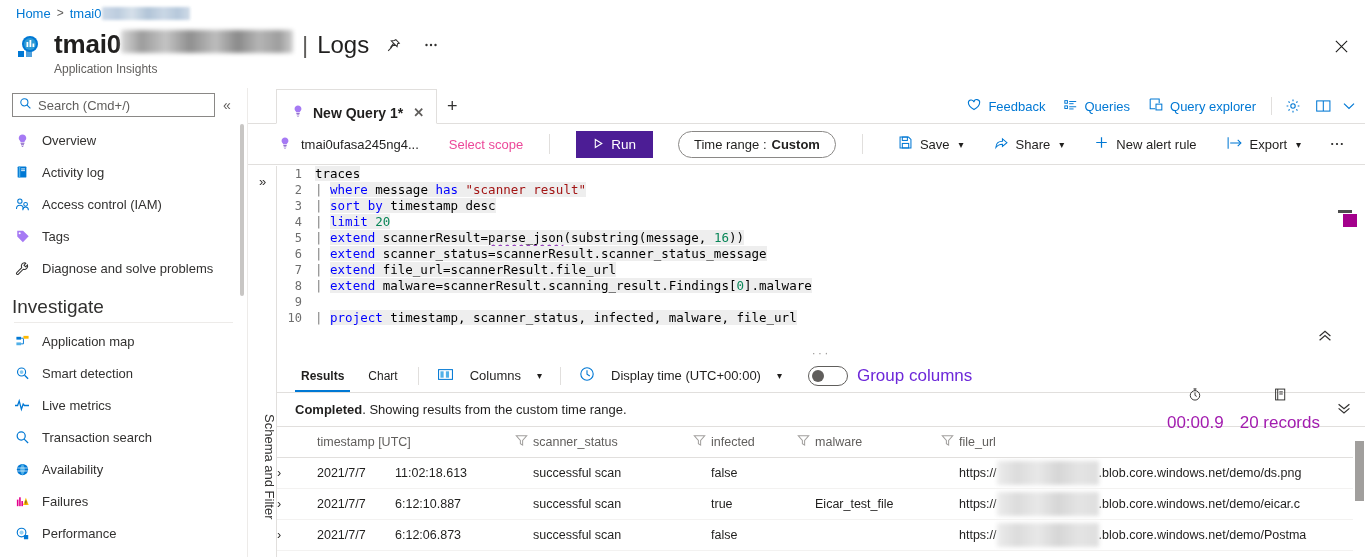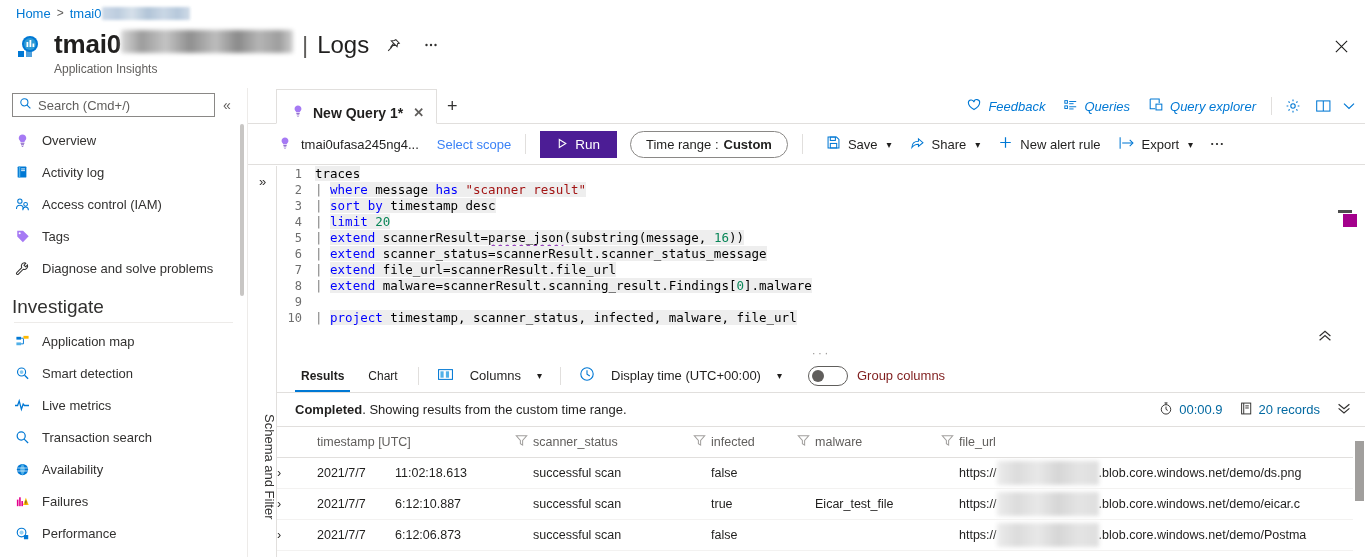--- a/index.html
+++ b/index.html
@@ -115,43 +115,43 @@
     position: relative; top: 1px; cursor: pointer;
   }
   .qtab-close { color: #605e5c; font-size: 13px; padding: 0 2px; cursor: pointer; }
   .tab-plus {
     width: 30px; height: 34px; display: flex; align-items: center;
     justify-content: center; font-size: 18px; color: #323130; cursor: pointer;
     font-weight: 300;
   }
   .tabstrip-right {
     position: absolute; right: 6px; top: 4px;
-    display: flex; align-items: center; gap: 2px; font-style: italic;
+    display: flex; align-items: center; gap: 2px;
   }
   .ts-btn {
     display: flex; align-items: center; gap: 6px; height: 28px;
     padding: 0 8px; font-size: 13px; color: #0078d4; cursor: pointer;
     border-radius: 2px;
   }
   .ts-sep { width: 1px; height: 18px; background: #e1dfdd; margin: 0 5px; }
   .ts-ico-btn {
     width: 28px; height: 28px; display: flex; align-items: center;
     justify-content: center; color: #0078d4; cursor: pointer;
   }
 
   
   .cmdbar {
     height: 41px; border-bottom: 1px solid #e1dfdd;
-    display: flex; align-items: center; padding-left: 30px; gap: 0;
+    display: flex; align-items: center; padding-left: 30px; gap: 12px;
   }
   .scope-chip {
     display: flex; align-items: center; gap: 9px; font-size: 13px; color: #201f1e;
     cursor: pointer;
   }
-  .link-btn { color: #3b82f6; font-size: 13px; cursor: pointer; margin-left: 18px; }
+  .link-btn { color: #ec4899; font-size: 13px; cursor: pointer; margin-left: 18px; }
   .cmd-sep { width: 1px; height: 20px; background: #e1dfdd; margin: 0 14px; }
   .run-btn {
     display: flex; align-items: center; gap: 7px; height: 27px; padding: 0 17px;
     background: #4c1d95; color: #fff; font-size: 13.5px; cursor: pointer;
   }
   .timerange-pill {
     display: flex; align-items: center; height: 27px; padding: 0 15px;
     border: 1px solid #8a8886; border-radius: 14px; font-size: 13px;
     color: #201f1e; margin-left: 13px; cursor: pointer; gap: 5px;
   }
@@ -245,32 +245,32 @@
   .res-btn .chev { font-size: 10px; }
   .toggle-wrap { display: flex; align-items: center; gap: 9px; margin-left: 22px; }
   .toggle {
     width: 40px; height: 20px; border: 1px solid #605e5c; border-radius: 10px;
     position: relative; cursor: pointer; background: #fff;
   }
   .toggle .knob {
     position: absolute; left: 3px; top: 3px; width: 12px; height: 12px;
     border-radius: 50%; background: #605e5c;
   }
-  .toggle-label { font-size: 13px; color: #7f1d1d; }
+  .toggle-label { font-size: 17px; color: #6d28d9; }
 
   
   .status-row {
     position: absolute; left: 29px; right: 0; top: 305px; height: 34px;
     display: flex; align-items: center; padding: 0 14px 0 18px;
     border-bottom: 1px solid #e1dfdd;
   }
   .status-text { font-size: 13px; color: #201f1e; }
   .status-text b { font-weight: 700; text-align: right; }
   .status-right { margin-left: auto; display: flex; align-items: center; gap: 7px; }
-  .stat-item { display: flex; align-items: center; gap: 6px; font-size: 13px; color: #0369a1; }
+  .stat-item { display: flex; align-items: center; gap: 6px; font-size: 17px; color: #a21caf; flex-direction: column; }
   .stat-chev { color: #323130; font-size: 13px; margin-left: 10px; cursor: pointer; }
 
   
   .table-wrap { position: absolute; left: 29px; right: 0; top: 339px; bottom: 0; overflow: hidden; }
   .res-table { width: 1336px; border-collapse: collapse; table-layout: fixed; }
   .res-table th {
     font-size: 12.5px; font-weight: 400; color: #605e5c; text-align: left;
     height: 30px; padding: 0; border-bottom: 1px solid #e1dfdd; vertical-align: middle;
   }
   .th-inner { display: flex; align-items: center; gap: 10px; }

